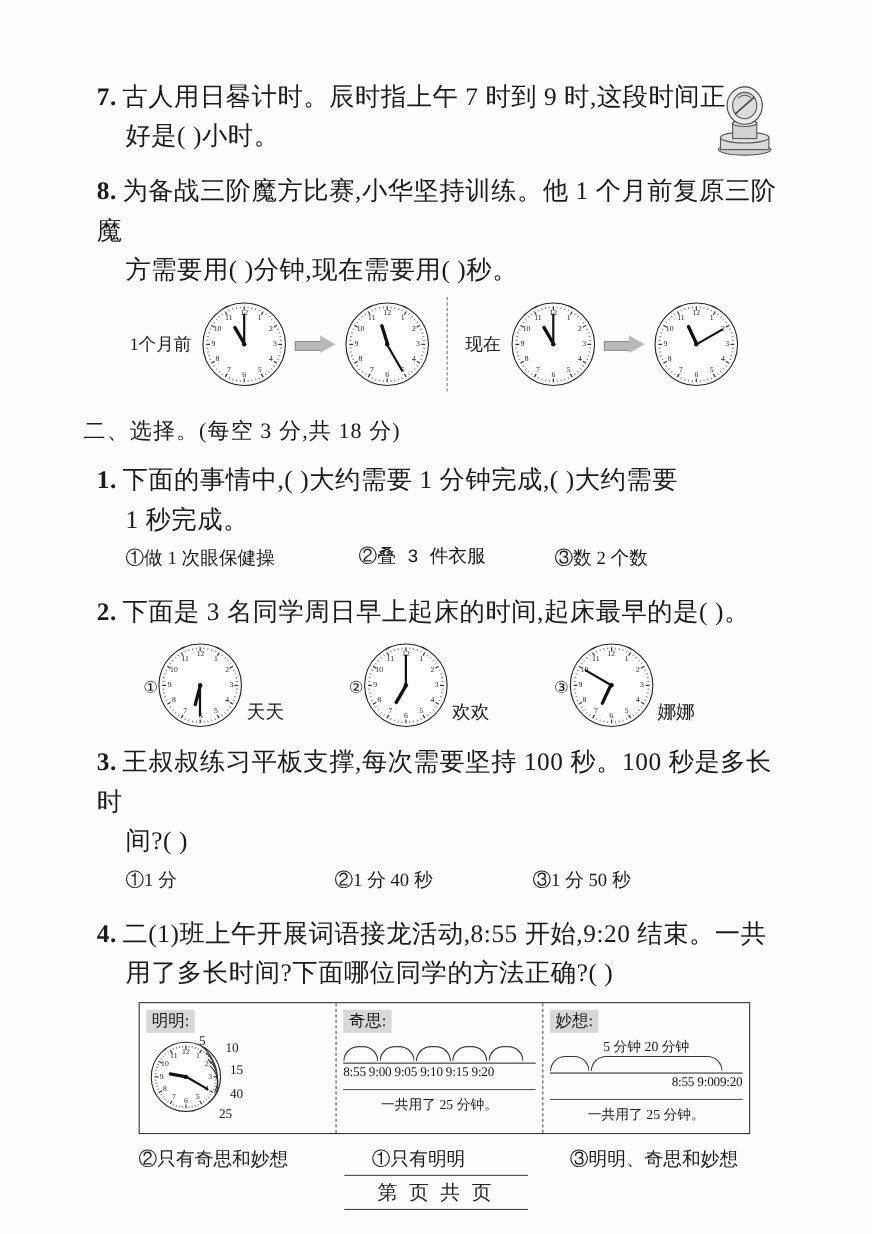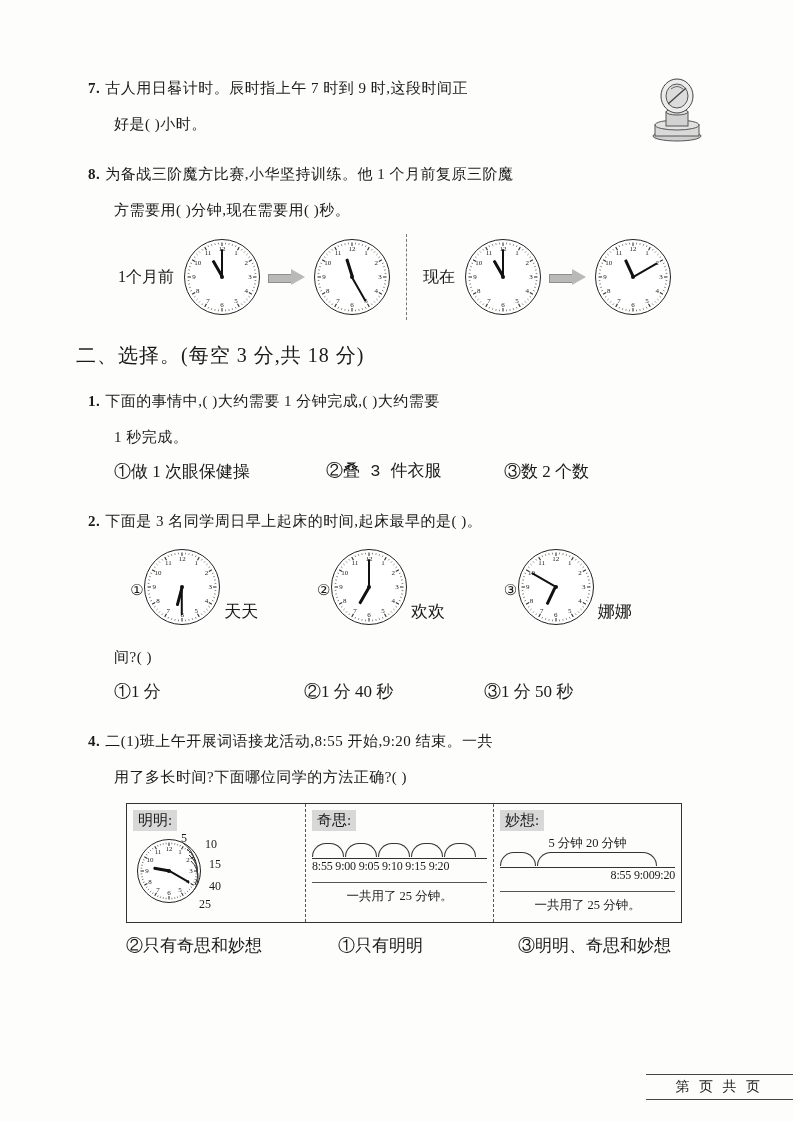--- a/index.html
+++ b/index.html
@@ -18,21 +18,21 @@
   }
   .content{
     position:absolute;
     left:88px; top:70px; width:620px;
   }
   .q{
     margin-bottom:14px;
   }
   .qline{
     display:block;
-    font-size:15px;
+    font-size:23px;
     line-height:36px;
     letter-spacing:0.5px;
   }
   .qnum{
     font-weight:bold;
     font-family:"Liberation Serif", serif;
     margin-right:5px;
   }
   .indent{ padding-left:26px; }
 
@@ -167,22 +167,22 @@
     margin-right:1px;
   }
   .axis{
     border-top:1px solid #333;
     width:100%;
     margin-top:1px;
   }
   .footer{
     position:absolute;
     left:0;right:0;bottom:22px;
-    text-align:right;
-    font-size:14px;
+    text-align:center;
+    font-size:18px;
     color:#222;
   }
   .footer .fbar{
     display:inline-block;
     border-top:1px solid #444;
     border-bottom:1px solid #444;
     padding:3px 30px;
     letter-spacing:3px;
   }
   .stone{
@@ -824,20 +824,23 @@
               <div class="hand" style="width: 2.6px; height: 19.24px; left: 35.7px; top: 17.76px; transform: rotate(205deg);"></div>
               <div class="hand" style="width: 1.8px; height: 28.12px; left: 36.1px; top: 8.88px; transform: rotate(300deg);"></div>
               <div class="center-dot"></div>
             </div>
           <span class="name">娜娜</span>
         </div>
       </div>
     </div>
 
     <div class="q">
+      <div class="qline">
+        <span class="qnum">3.</span><span>王叔叔练习平板支撑,每次需要坚持 100 秒。100 秒是多长时</span>
+      </div>
       <div class="qline indent">间?(        )</div>
       <div class="opts">
         <span style="width:190px;">①1 分</span>
         <span style="width:180px;">②1 分 40 秒</span>
         <span>③1 分 50 秒</span>
       </div>
     </div>
 
     <div class="q">
       <div class="qline">

